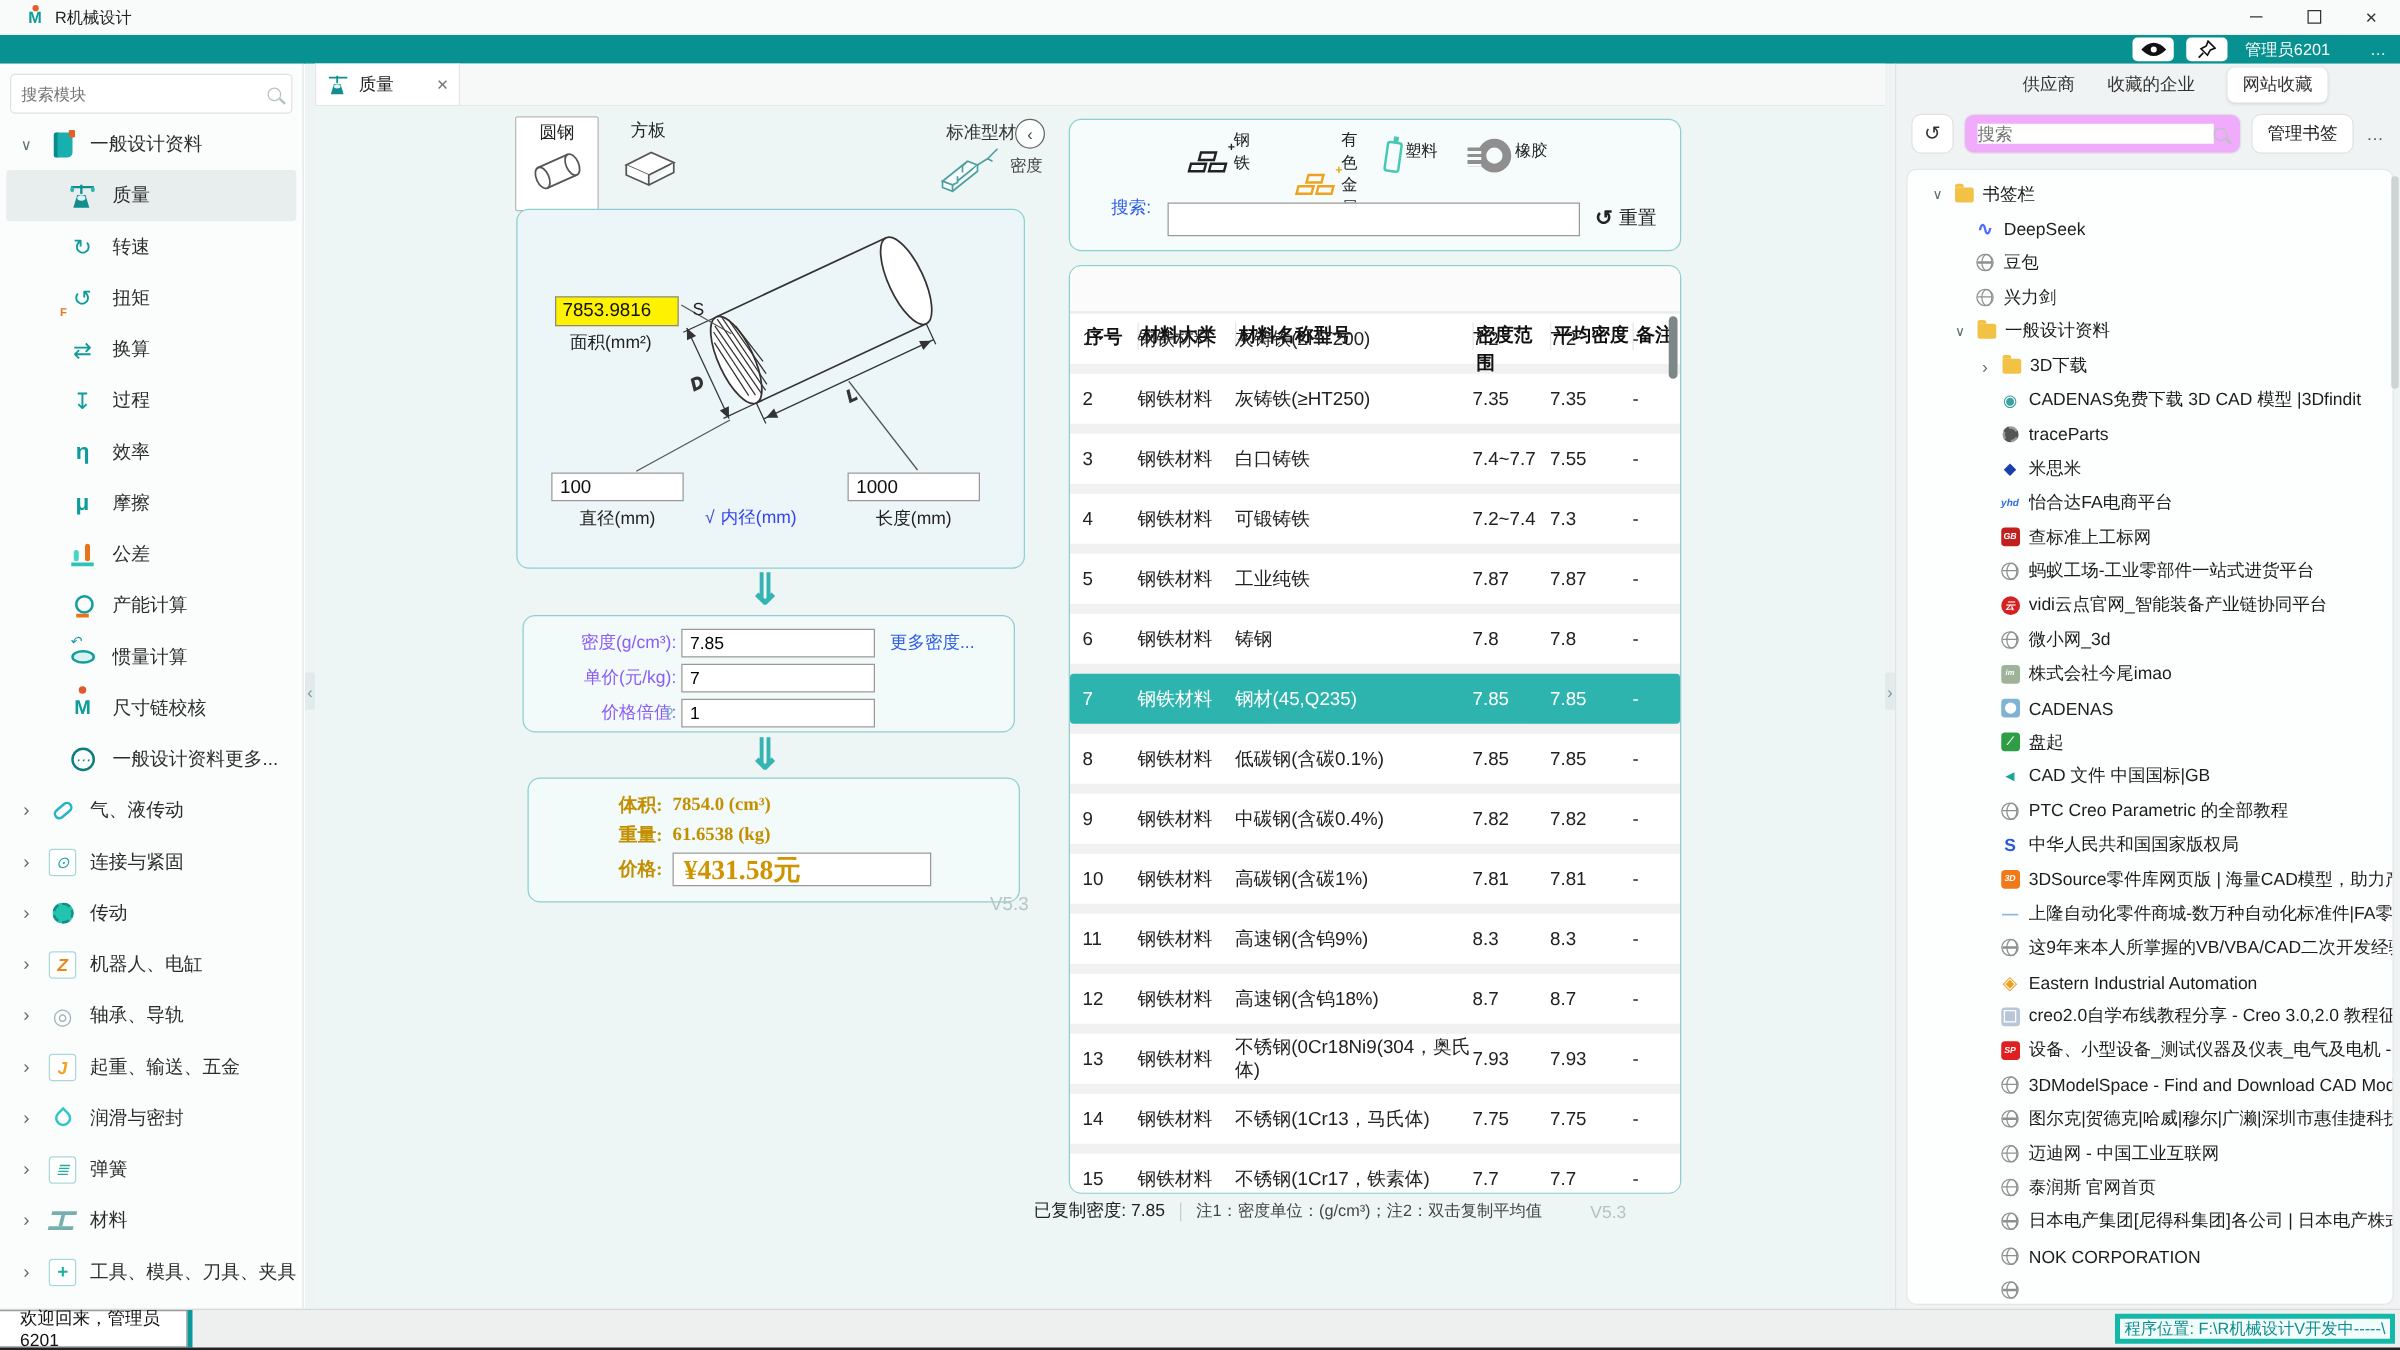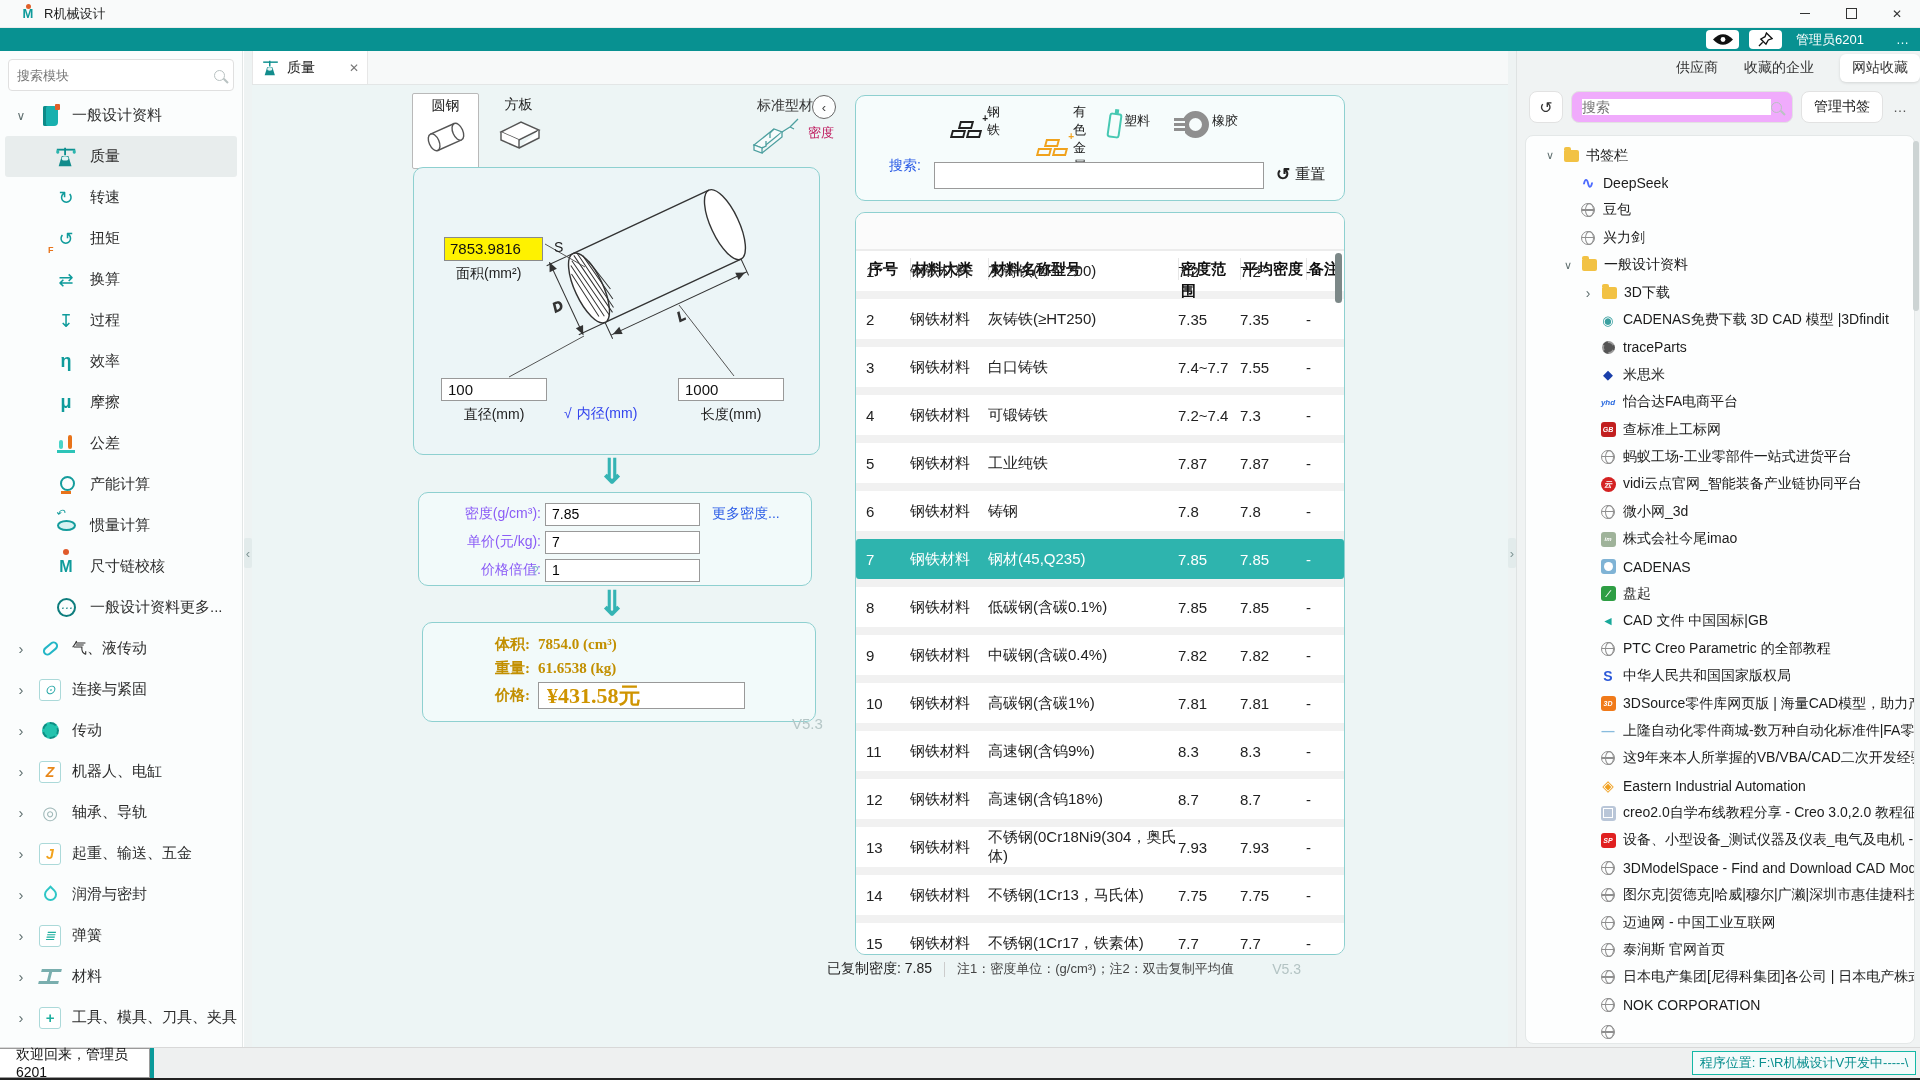--- a/index.html
+++ b/index.html
@@ -126,25 +126,25 @@
   #matFooter { position:absolute; left:567px; top:875px; width:490px; display:flex; align-items:center; padding:0 8px; gap:12px;}
   #matFooter .sep { width:1px; height:15px; background:#ccc;}
   .mf-copied { font-size:14px; color:#222;}
   .mf-note { font-size:13px; color:#444;}
   .mf-ver { font-size:14px; color:#b3c3c3; margin-left:auto;}
 
   
   .stdp { position:absolute; left:505px; top:12px; font-size:14px; color:#333;}
   .circ-btn { position:absolute; left:560px; top:10px; width:24px; height:24px; border:1.6px solid #666; border-radius:50%; display:flex; align-items:center; justify-content:center; color:#444; font-size:13px; background:#fdfefe;}
   .circ-btn::before{ content:"‹"; }
-  .densT { position:absolute; left:556px; top:39px; font-size:13px; color:#be185d;}
+  .densT { position:absolute; left:556px; top:39px; font-size:13px; color:#404040;}
 
   
   #rightPanel { position:absolute; left:1516px; top:51px; width:404px; height:996px; background:#f0f3f3; border-left:1px solid #dfe3e3;}
-  .rp-tabs { display:flex; justify-content:flex-end; align-items:center; gap:26px; height:34px; font-size:14px; color:#333;}
+  .rp-tabs { display:flex; justify-content:flex-end; align-items:center; gap:26px; height:34px; padding-right:58px; font-size:14px; color:#333;}
   .rp-tab.active { background:#fff; border-radius:6px; padding:5px 12px; box-shadow:0 1px 3px rgba(0,0,0,.12);}
   .rp-toolbar { display:flex; align-items:center; gap:8px; padding:6px 10px 6px 12px;}
   .rp-refresh { width:34px; height:32px; background:#fff; border:1px solid #e2e2e2; border-radius:8px; display:flex; align-items:center; justify-content:center; font-size:16px; color:#333;}
   .rp-refresh::before { content:"↺"; }
   .rp-search { flex:1; height:32px; background:#f0abfc; border:1px solid #e2e2e2; border-radius:8px; display:flex; align-items:center; padding:0 10px;}
   .rp-search input { border:none; outline:none; flex:1; font-size:14px; color:#333; font-family:inherit;}
   .rp-manage { height:32px; background:#fff; border:1px solid #e2e2e2; border-radius:8px; padding:0 12px; font-size:14px; color:#222; display:flex; align-items:center;}
   .rp-dots { color:#555; font-size:14px; letter-spacing:1px; padding:0 2px;}
   #bmList { position:absolute; left:8px; top:84px; width:390px; bottom:3px; background:#fdfefe; border:1px solid #e4e8e8; border-radius:8px; overflow:hidden; padding-top:6px;}
   .bm-row { height:27.4px; display:flex; align-items:center; gap:7px; font-size:14px; color:#1c1c1c; white-space:nowrap; overflow:hidden;}
@@ -178,21 +178,21 @@
   .bm-eastern { color:#f0a020; font-size:15px;}
   .bm-creo { background:#b9c6d8; position:relative;}
   .bm-creo::before { content:""; width:8px; height:8px; border:1.5px solid #fff;}
   .bm-sp { background:#e02020;}
   .rp-scroll { position:absolute; right:1px; top:90px; width:6px; height:170px; background:#cdd4d4; border-radius:3px;}
 
   
   #statusbar { position:absolute; left:0; top:1047px; width:1920px; height:31px; background:#eef0f0; border-top:1px solid #d8d8d8;}
   .welcome { position:absolute; left:0; top:0; width:150px; height:30px; background:#fff; border:1px solid #9a9a9a; border-left:none; display:flex; align-items:center; padding-left:16px; font-size:14px; color:#111;}
   .welcome-bar { position:absolute; left:150px; top:0; width:4px; height:30px; background:#0a9a9a;}
-  .loc-box { position:absolute; left:1692px; top:3px; width:224px; height:24px; border:1px solid #14b8a6; background:#f3fbfb; display:flex; align-items:center; justify-content:center; font-size:13px; color:#0a8f8f; white-space:nowrap; overflow:hidden;}
+  .loc-box { position:absolute; left:1692px; top:3px; width:224px; height:24px; border:4px solid #14b8a6; background:#f3fbfb; display:flex; align-items:center; justify-content:center; font-size:13px; color:#0a8f8f; white-space:nowrap; overflow:hidden;}
   #bottomstrip { position:absolute; left:0; top:1078px; width:1920px; height:2px; background:#222;}
 
   svg text { font-family:"Liberation Sans",sans-serif; }
 </style>
 </head>
 <body>
 
 <div id="titlebar">
   <span class="app-ic">M</span>
   <span class="title">R机械设计</span>

